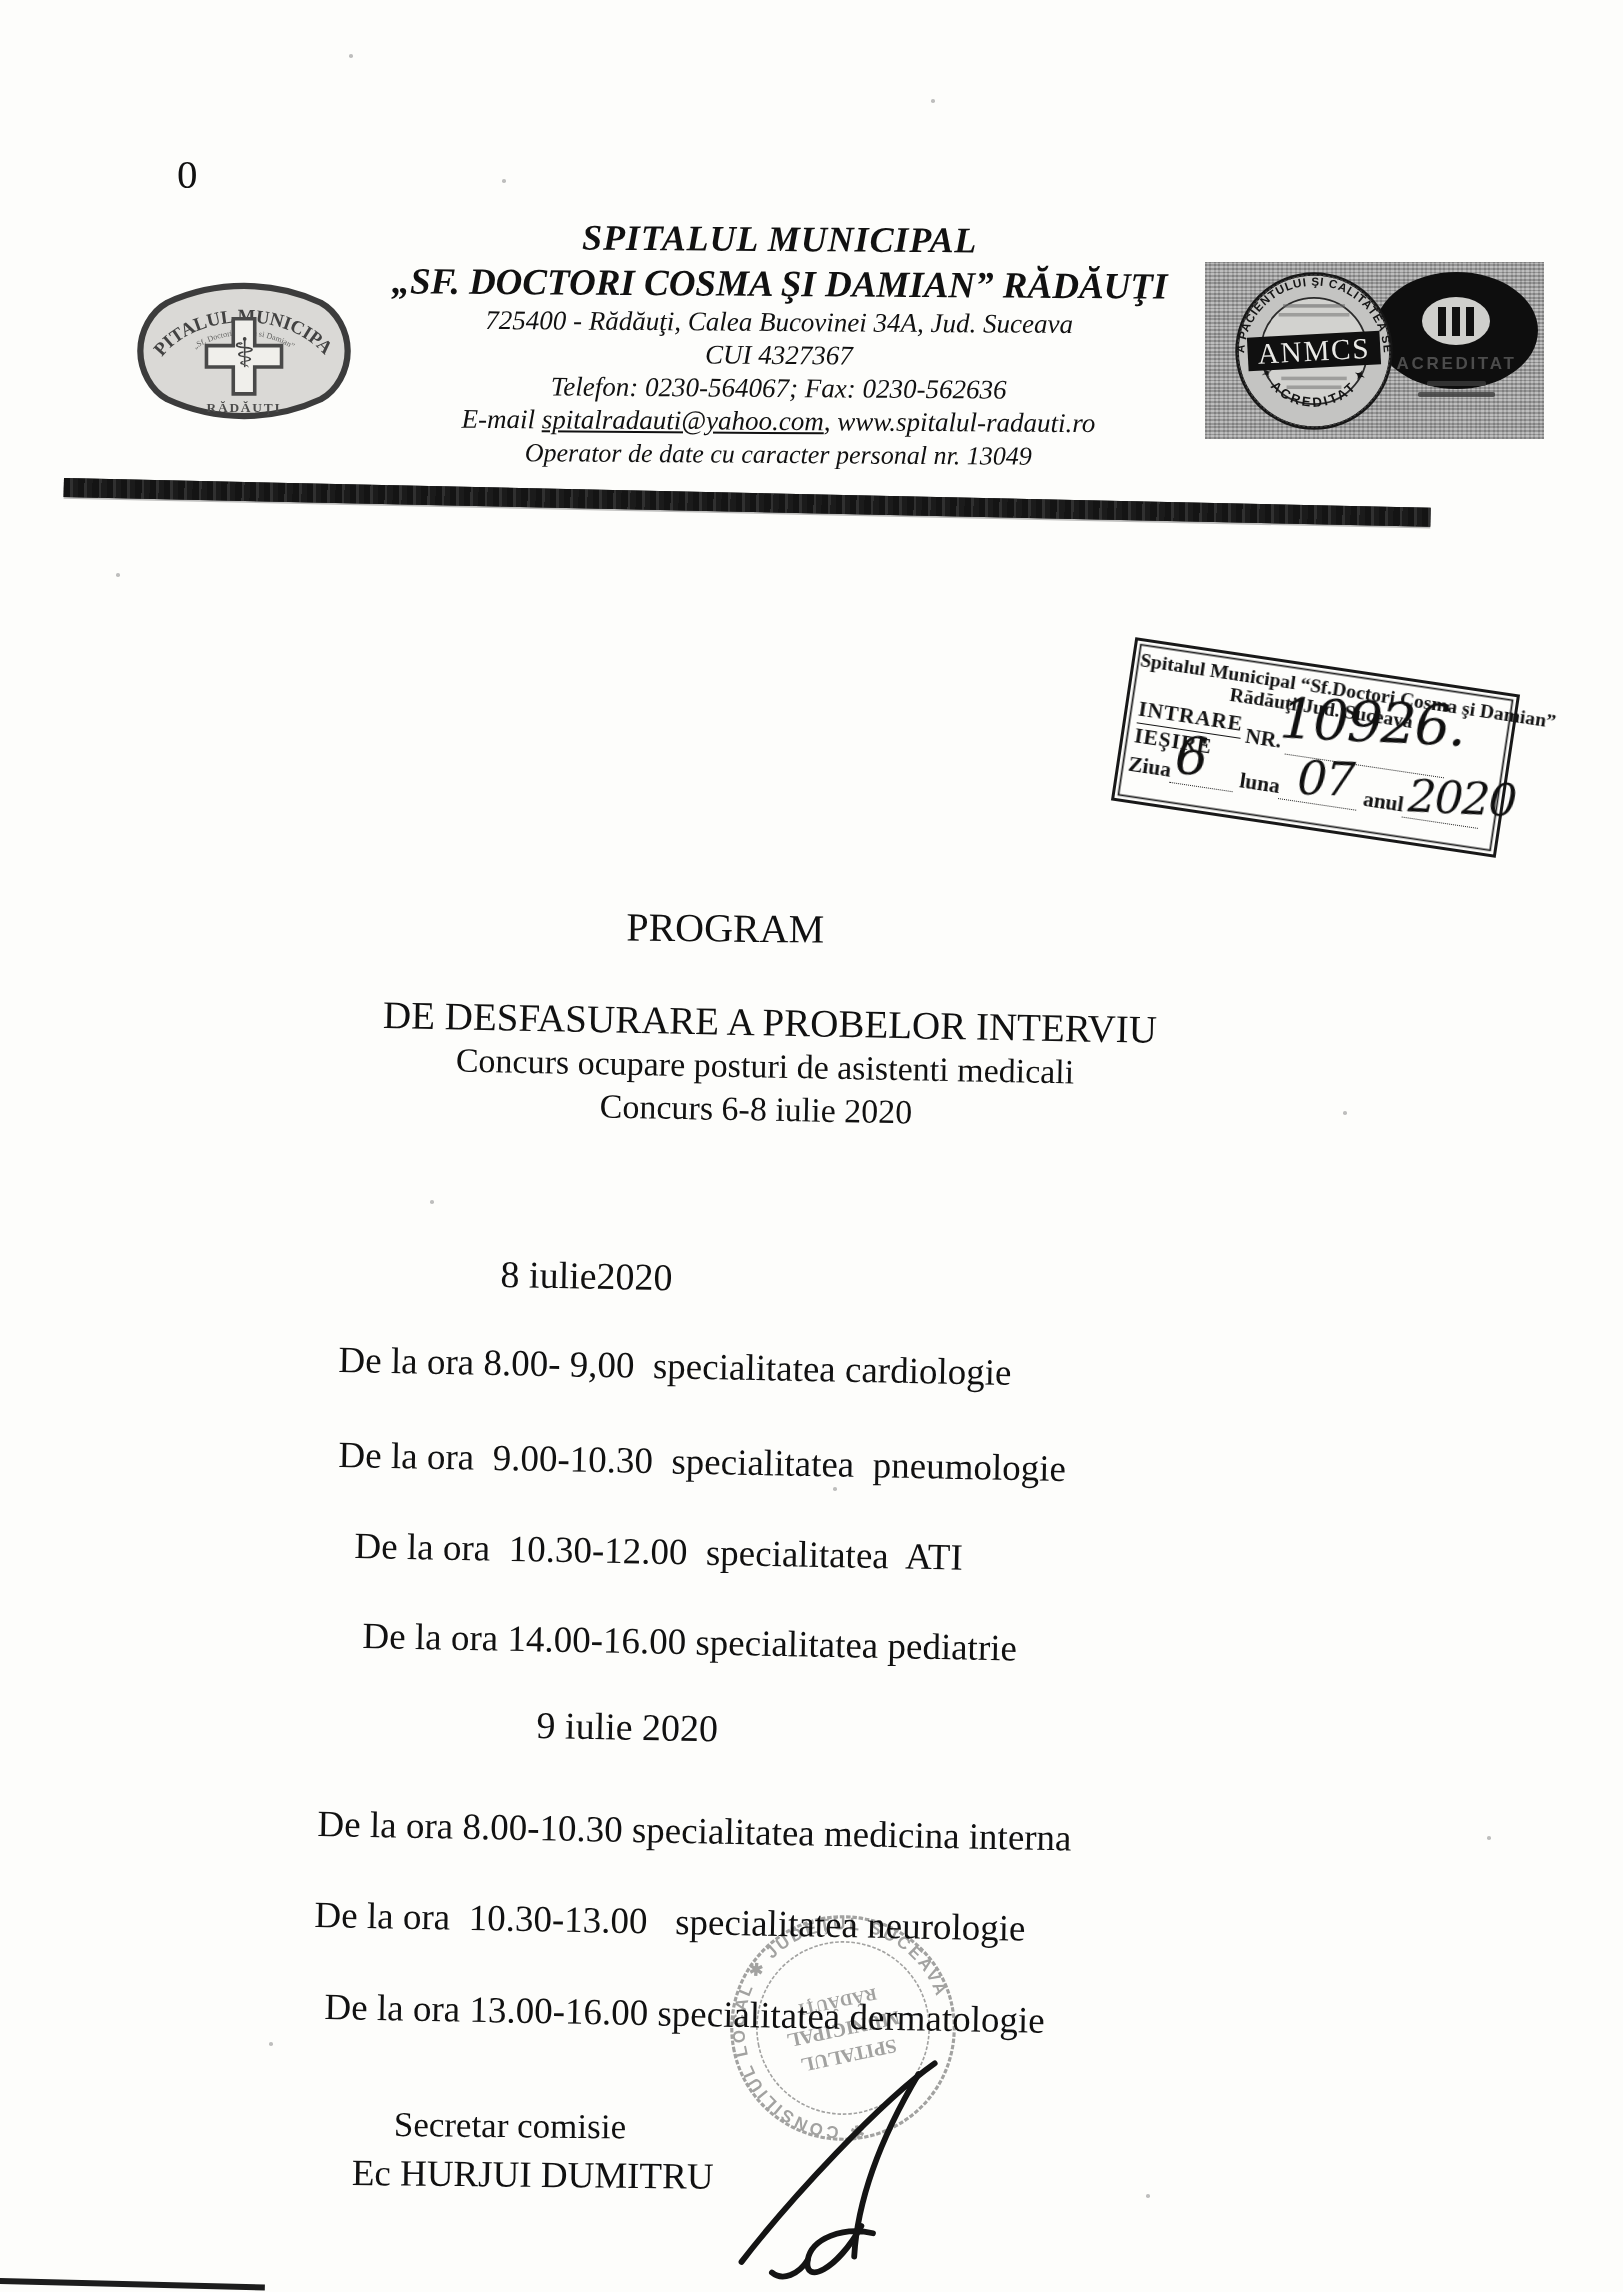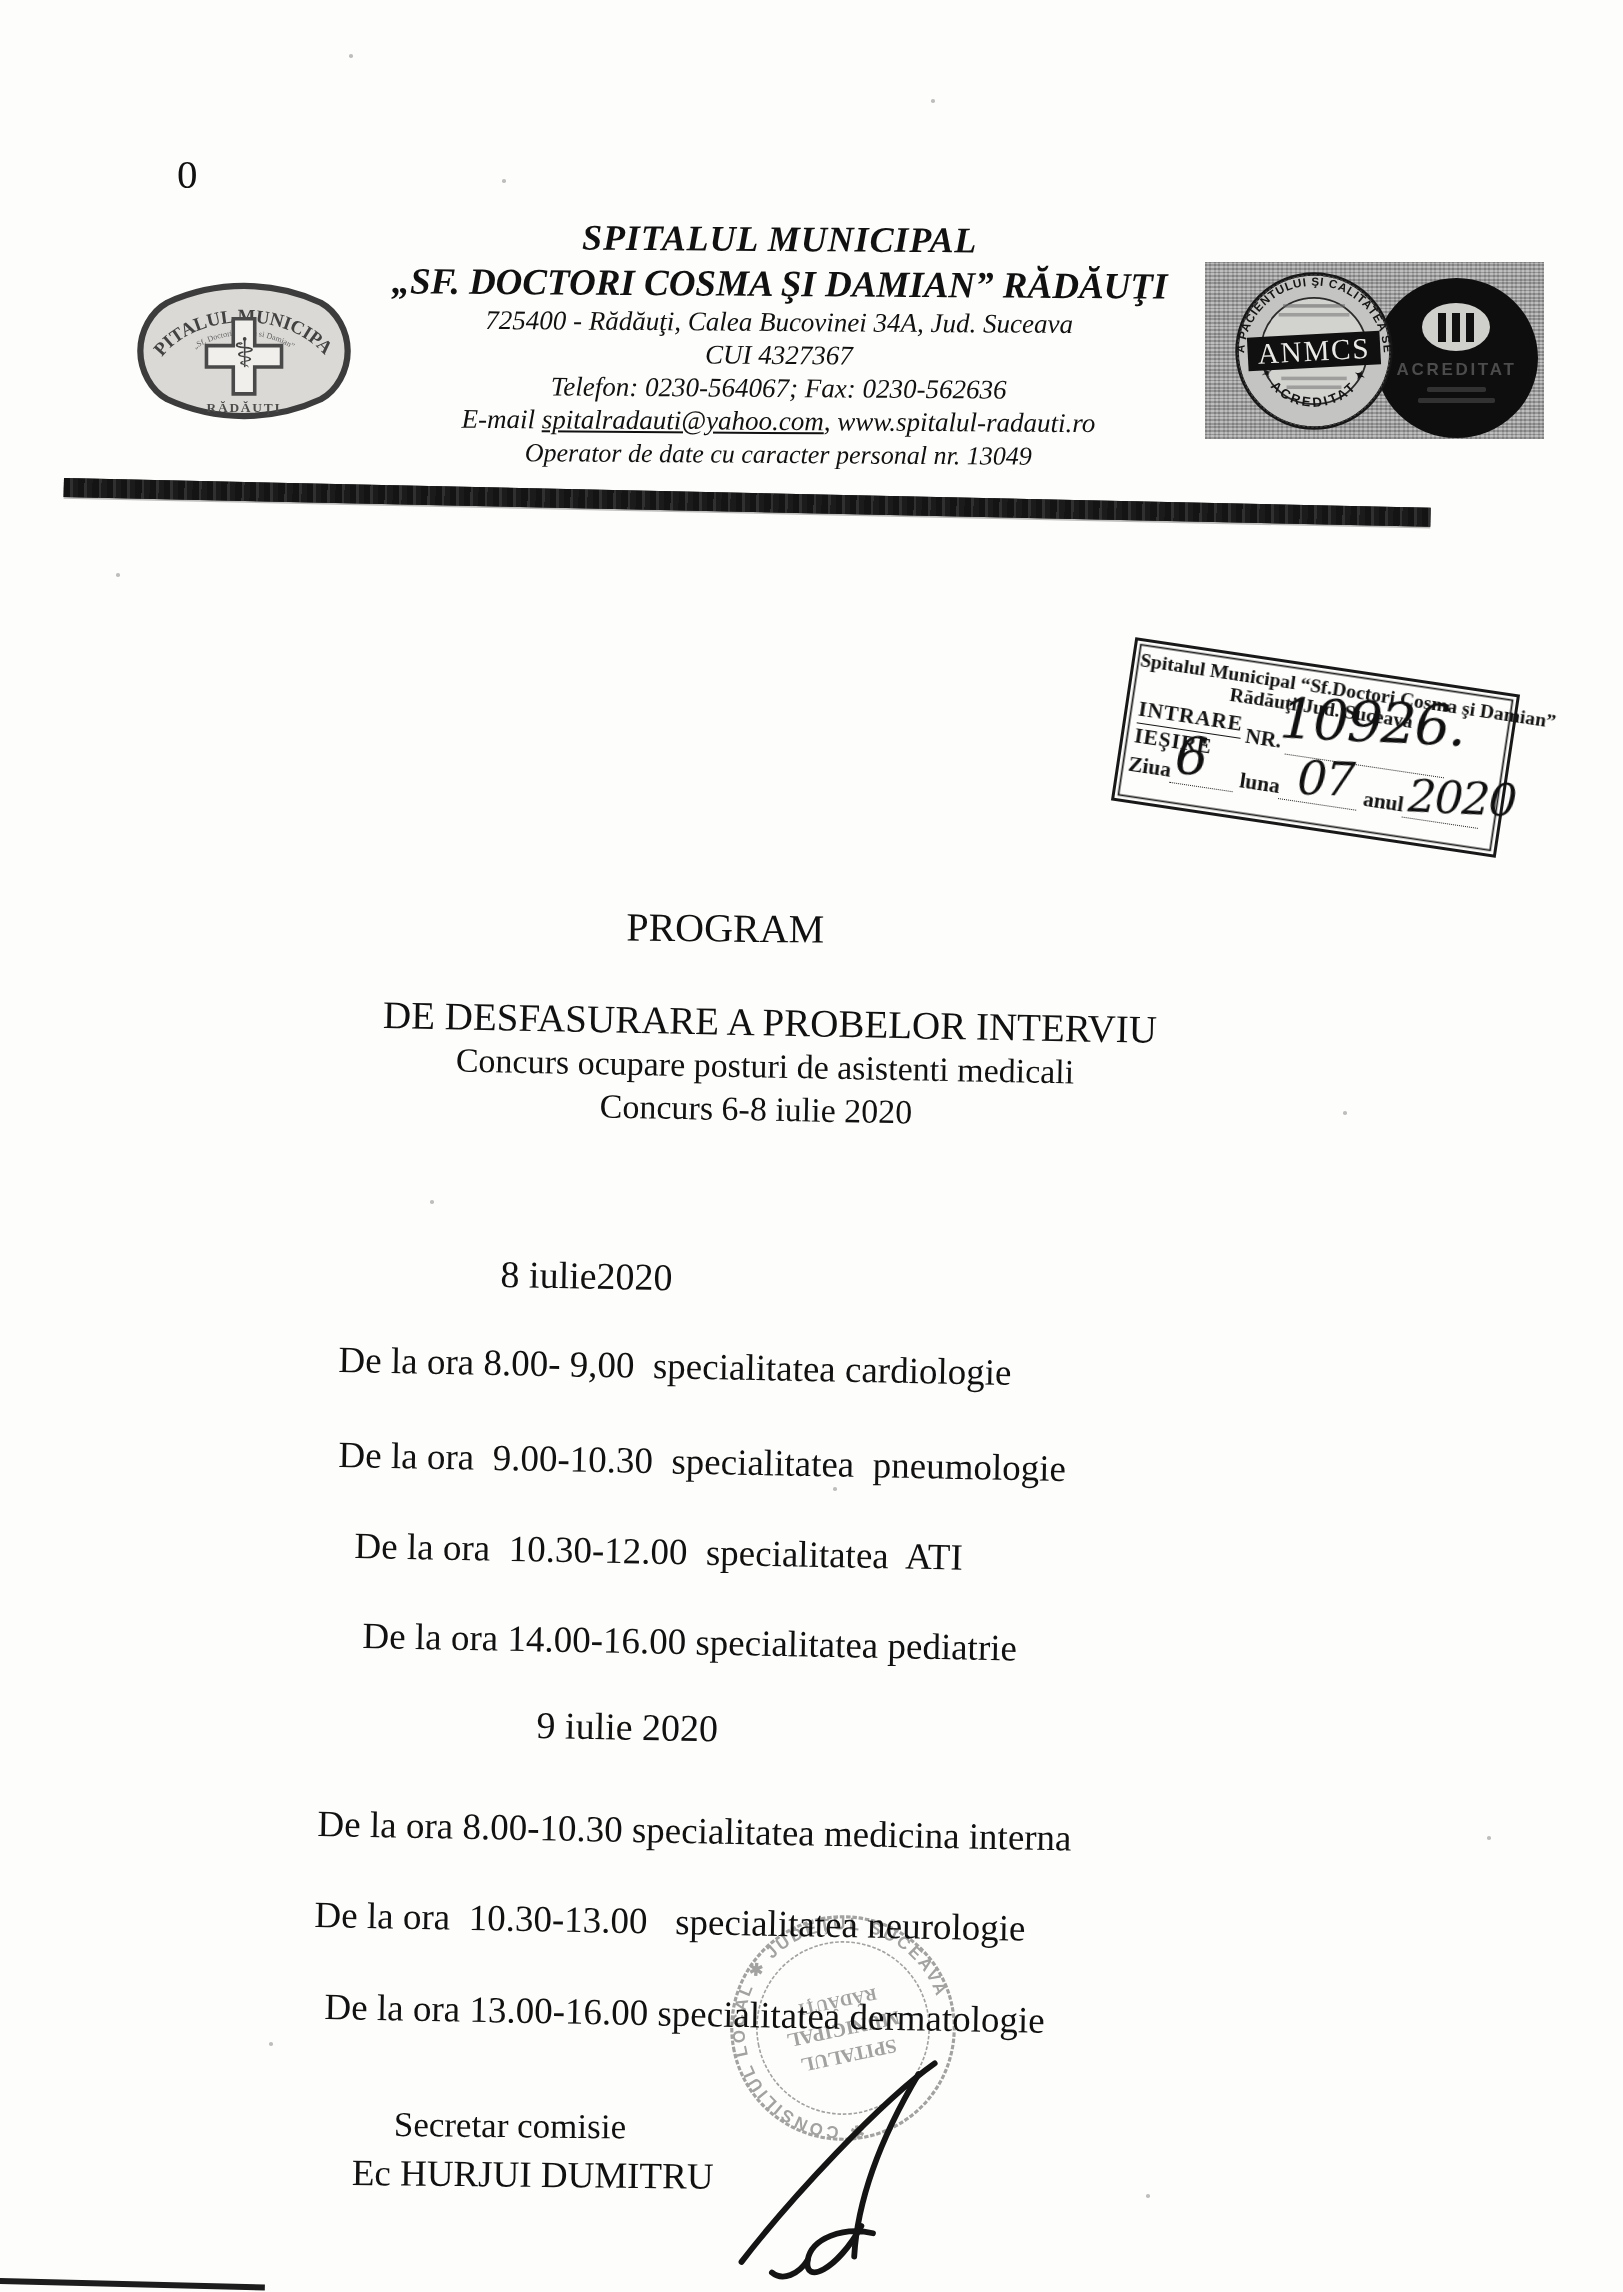--- a/index.html
+++ b/index.html
@@ -33,21 +33,21 @@
   
   .anmcs-wrap{
     left:1205px;top:262px;width:339px;height:177px;
     background:
       repeating-linear-gradient(0deg,rgba(60,60,60,.28) 0 1.8px,rgba(200,200,200,.25) 1.8px 3.6px),
       repeating-linear-gradient(90deg,rgba(80,80,80,.30) 0 1.8px,rgba(190,190,190,.22) 1.8px 4.5px),
       #b9b9b9;
     filter:blur(0.3px);
   }
   .anmcs-dark-circle{
-    position:absolute;left:170px;top:16px;width:163px;height:160px;border-radius:50%;
+    position:absolute;left:170px;top:10px;width:163px;height:117px;border-radius:50%;
     background:#0e0e0e;
   }
   .iii-oval{
     position:absolute;left:47px;top:25px;width:68px;height:48px;border-radius:50%;
     background:#cfcfcc;display:flex;align-items:center;justify-content:center;gap:6.3px;
   }
   .iii-bar{width:8px;height:29px;background:#101010;}
   .acreditat-dark{
     position:absolute;left:0;top:82px;width:100%;text-align:center;
     color:#4c4c4c;font-size:17px;font-weight:bold;letter-spacing:2.7px;

